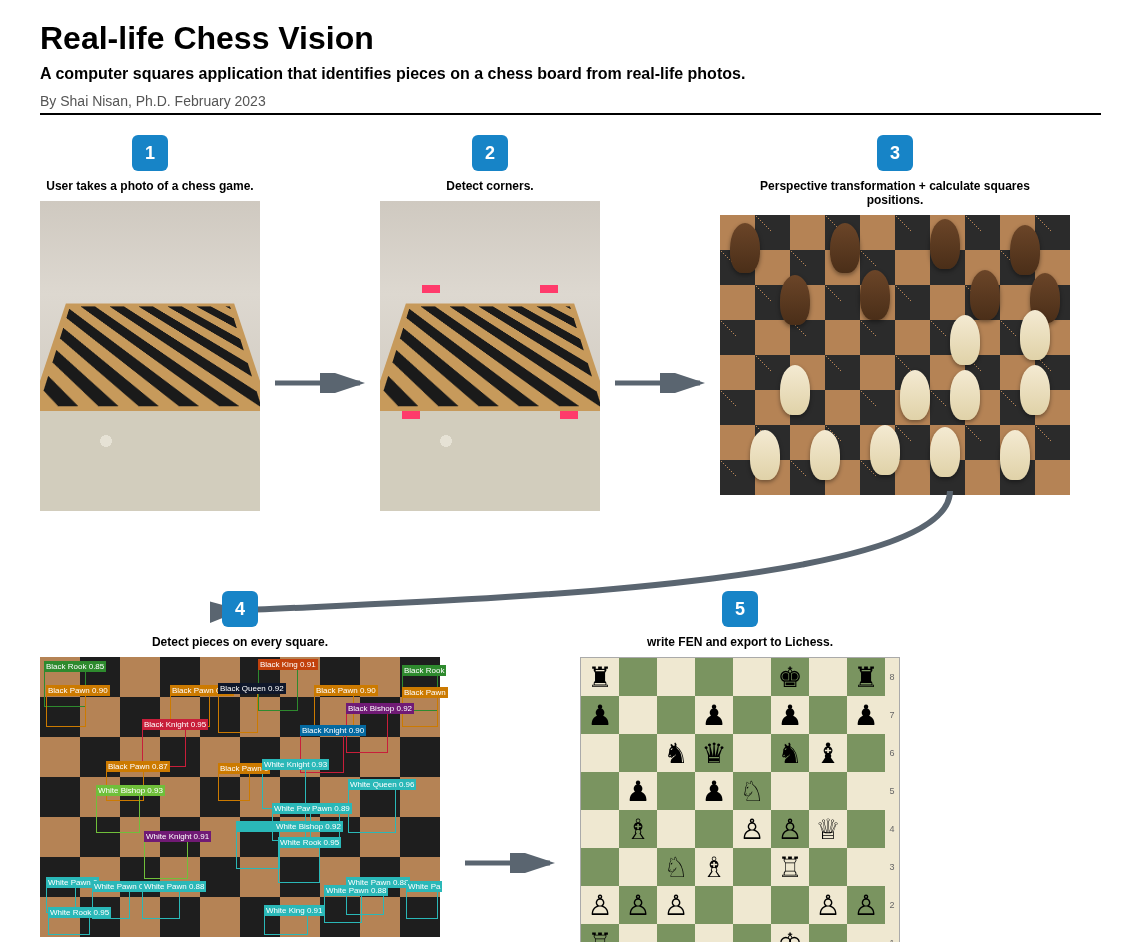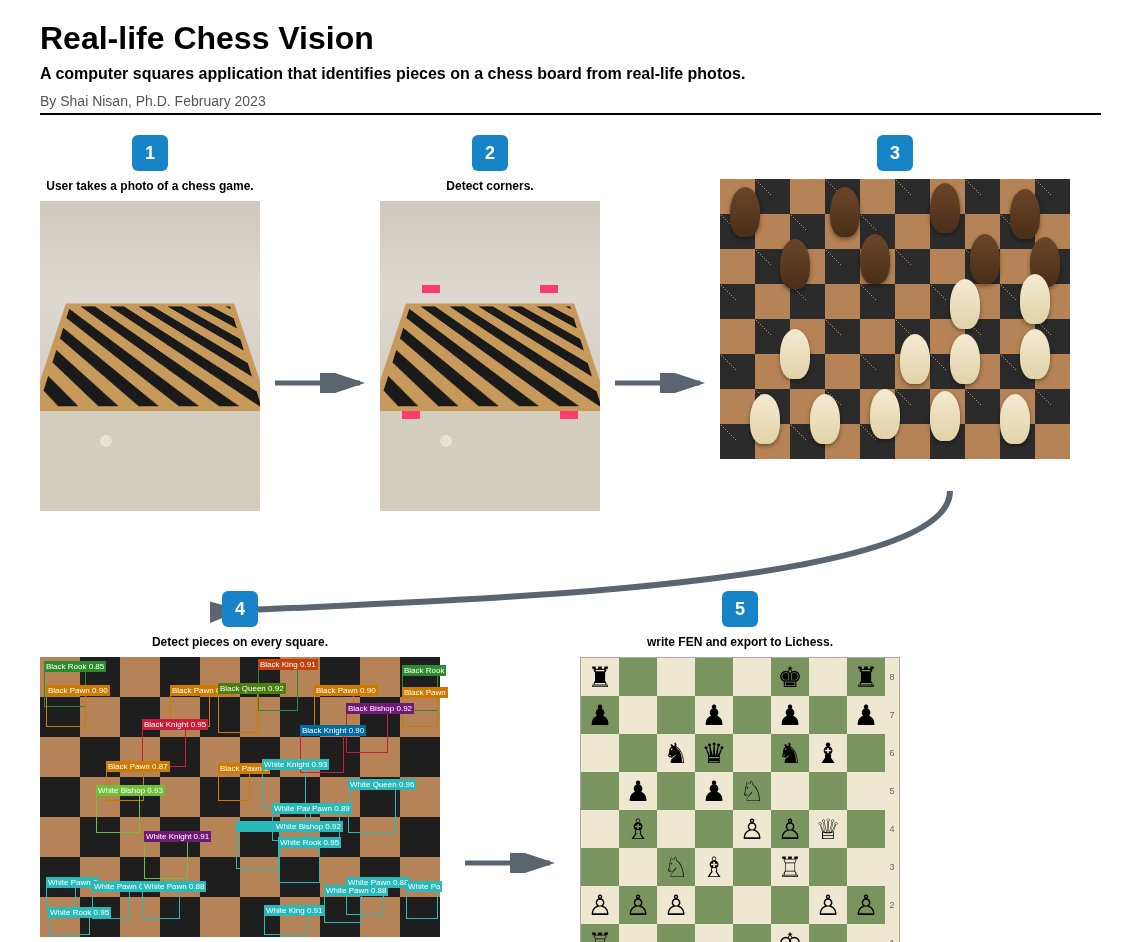--- a/index.html
+++ b/index.html
@@ -164,20 +164,21 @@
           <marker id="ah2" markerWidth="10" markerHeight="10" refX="8" refY="3" orient="auto">
             <path d="M0,0 L0,6 L9,3 z" fill="#5a6570"></path>
           </marker>
         </defs>
         <line x1="5" y1="10" x2="90" y2="10" stroke="#5a6570" stroke-width="5" marker-end="url(#ah2)"></line>
       </svg>
   </div>
 
   <div class="step">
     <div class="badge">3</div>
+    <div class="caption">Perspective transformation + calculate squares positions.</div>
     <div class="wide-board">
       <div class="piece bp" style="left:10px;top:8px"></div>
       <div class="piece bp" style="left:110px;top:8px"></div>
       <div class="piece bp" style="left:210px;top:4px"></div>
       <div class="piece bp" style="left:290px;top:10px"></div>
       <div class="piece bp" style="left:60px;top:60px"></div>
       <div class="piece bp" style="left:140px;top:55px"></div>
       <div class="piece bp" style="left:250px;top:55px"></div>
       <div class="piece bp" style="left:310px;top:58px"></div>
       <div class="piece wp" style="left:230px;top:100px"></div>
@@ -215,21 +216,21 @@
         <div class="det-label" style="left: 4px; top: 4px; background: rgb(46, 138, 46);">Black Rook 0.85</div>
         <div class="det-box" style="left: 218px; top: 4px; width: 40px; height: 50px; border-color: rgb(46, 138, 46);"></div>
         <div class="det-label" style="left: 218px; top: 2px; background: #c2410c;">Black King 0.91</div>
         <div class="det-box" style="left: 362px; top: 10px; width: 36px; height: 44px; border-color: rgb(46, 138, 46);"></div>
         <div class="det-label" style="left: 362px; top: 8px; background: rgb(46, 138, 46);">Black Rook</div>
         <div class="det-box" style="left: 6px; top: 30px; width: 40px; height: 40px; border-color: rgb(204, 122, 0);"></div>
         <div class="det-label" style="left: 6px; top: 28px; background: rgb(204, 122, 0);">Black Pawn 0.90</div>
         <div class="det-box" style="left: 130px; top: 30px; width: 40px; height: 40px; border-color: rgb(204, 122, 0);"></div>
         <div class="det-label" style="left: 130px; top: 28px; background: rgb(204, 122, 0);">Black Pawn 0.90</div>
         <div class="det-box" style="left: 178px; top: 28px; width: 40px; height: 48px; border-color: rgb(204, 122, 0);"></div>
-        <div class="det-label" style="left: 178px; top: 26px; background: #4d7c0f;">Black Queen 0.92</div>
+        <div class="det-label" style="left: 178px; top: 26px; background: #0f172a;">Black Queen 0.92</div>
         <div class="det-box" style="left: 274px; top: 30px; width: 40px; height: 40px; border-color: rgb(204, 122, 0);"></div>
         <div class="det-label" style="left: 274px; top: 28px; background: rgb(204, 122, 0);">Black Pawn 0.90</div>
         <div class="det-box" style="left: 362px; top: 32px; width: 36px; height: 38px; border-color: rgb(204, 122, 0);"></div>
         <div class="det-label" style="left: 362px; top: 30px; background: rgb(204, 122, 0);">Black Pawn</div>
         <div class="det-box" style="left: 306px; top: 48px; width: 42px; height: 48px; border-color: rgb(200, 30, 58);"></div>
         <div class="det-label" style="left: 306px; top: 46px; background: #701a75;">Black Bishop 0.92</div>
         <div class="det-box" style="left: 102px; top: 64px; width: 44px; height: 46px; border-color: rgb(200, 30, 58);"></div>
         <div class="det-label" style="left: 102px; top: 62px; background: rgb(200, 30, 58);">Black Knight 0.95</div>
         <div class="det-box" style="left: 260px; top: 70px; width: 44px; height: 46px; border-color: rgb(200, 30, 58);"></div>
         <div class="det-label" style="left: 260px; top: 68px; background: #0369a1;">Black Knight 0.90</div>

